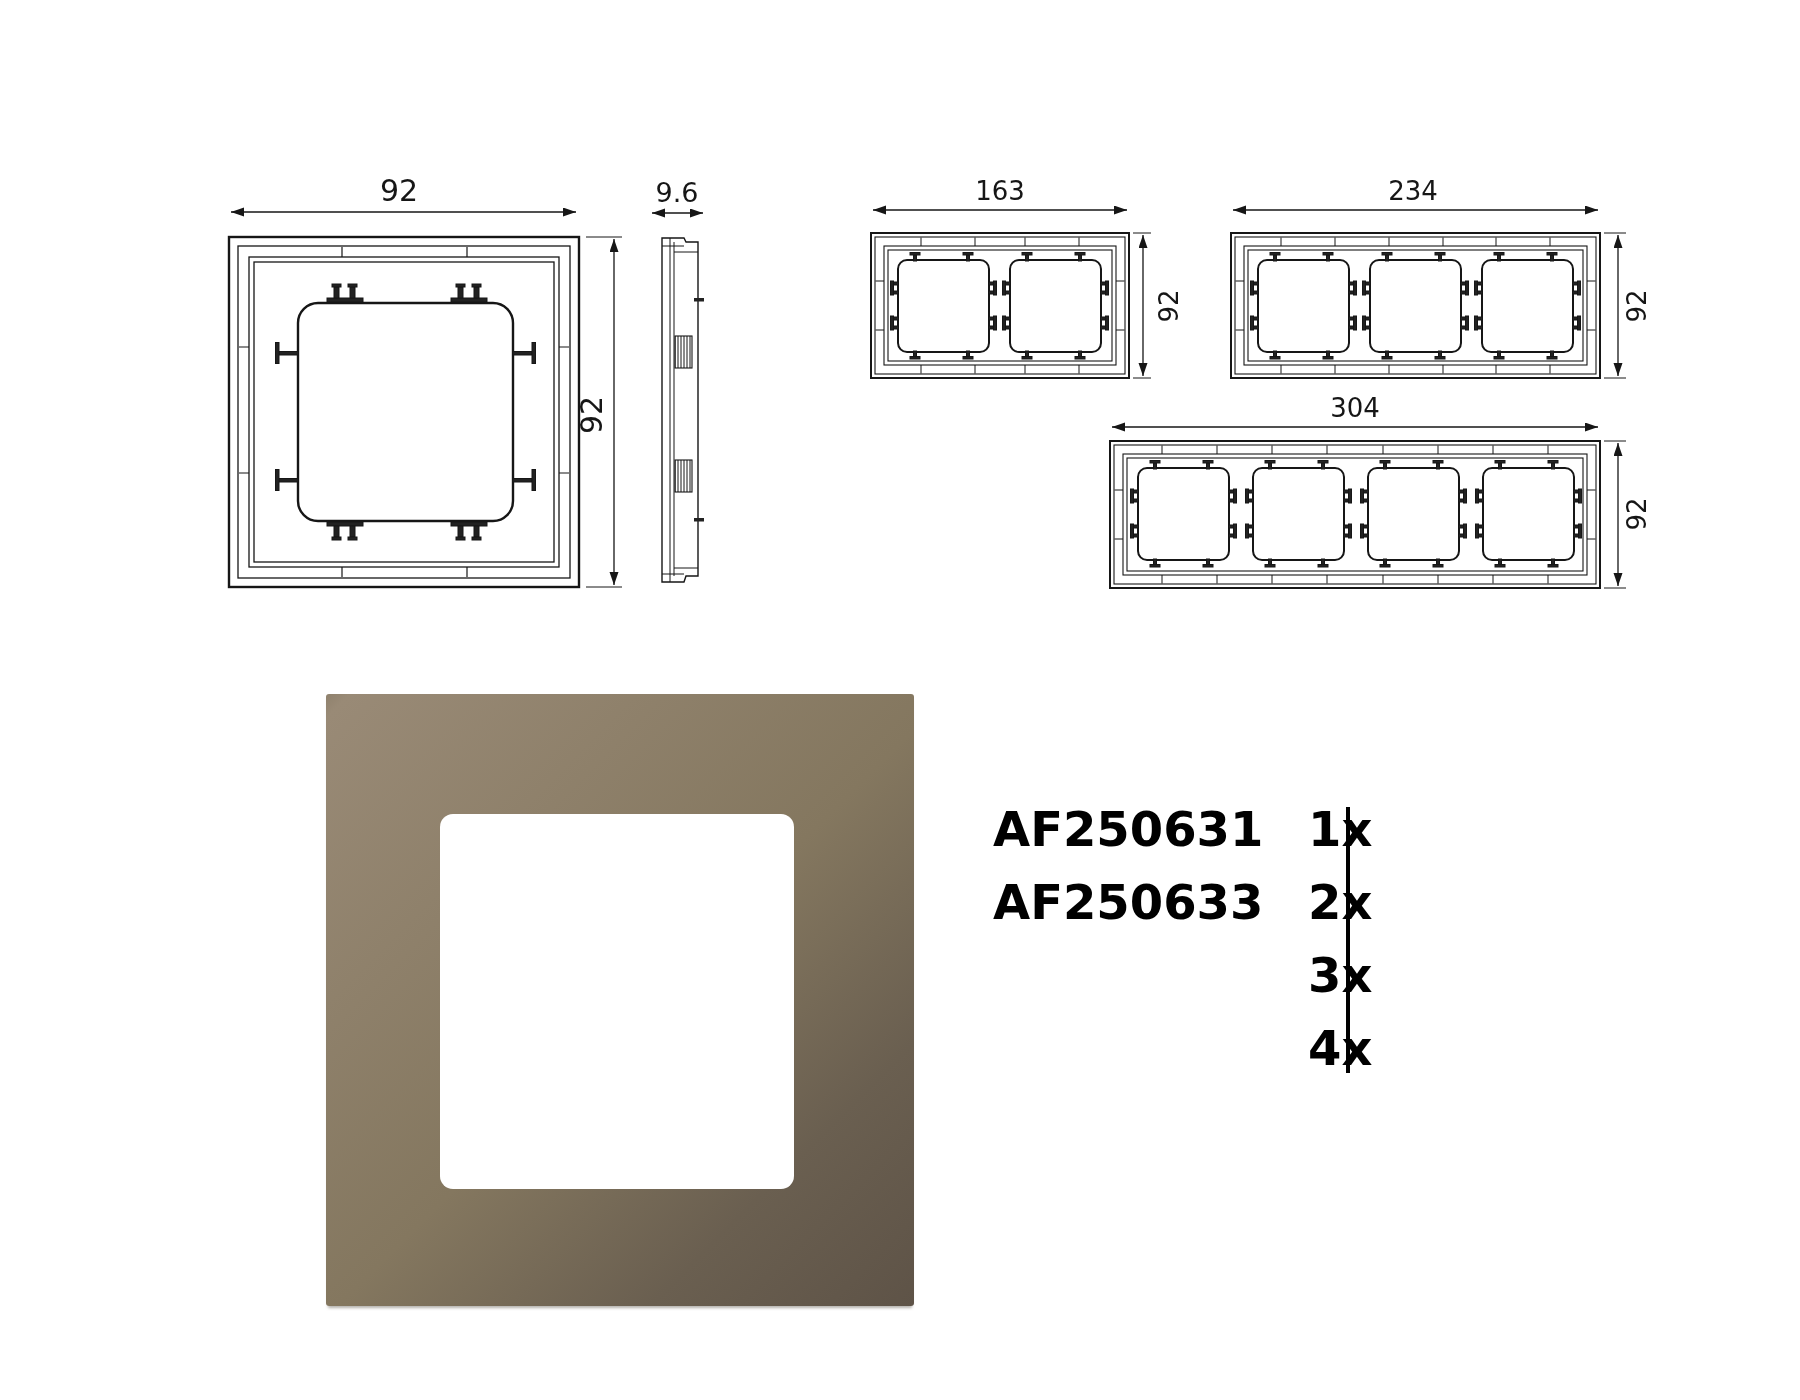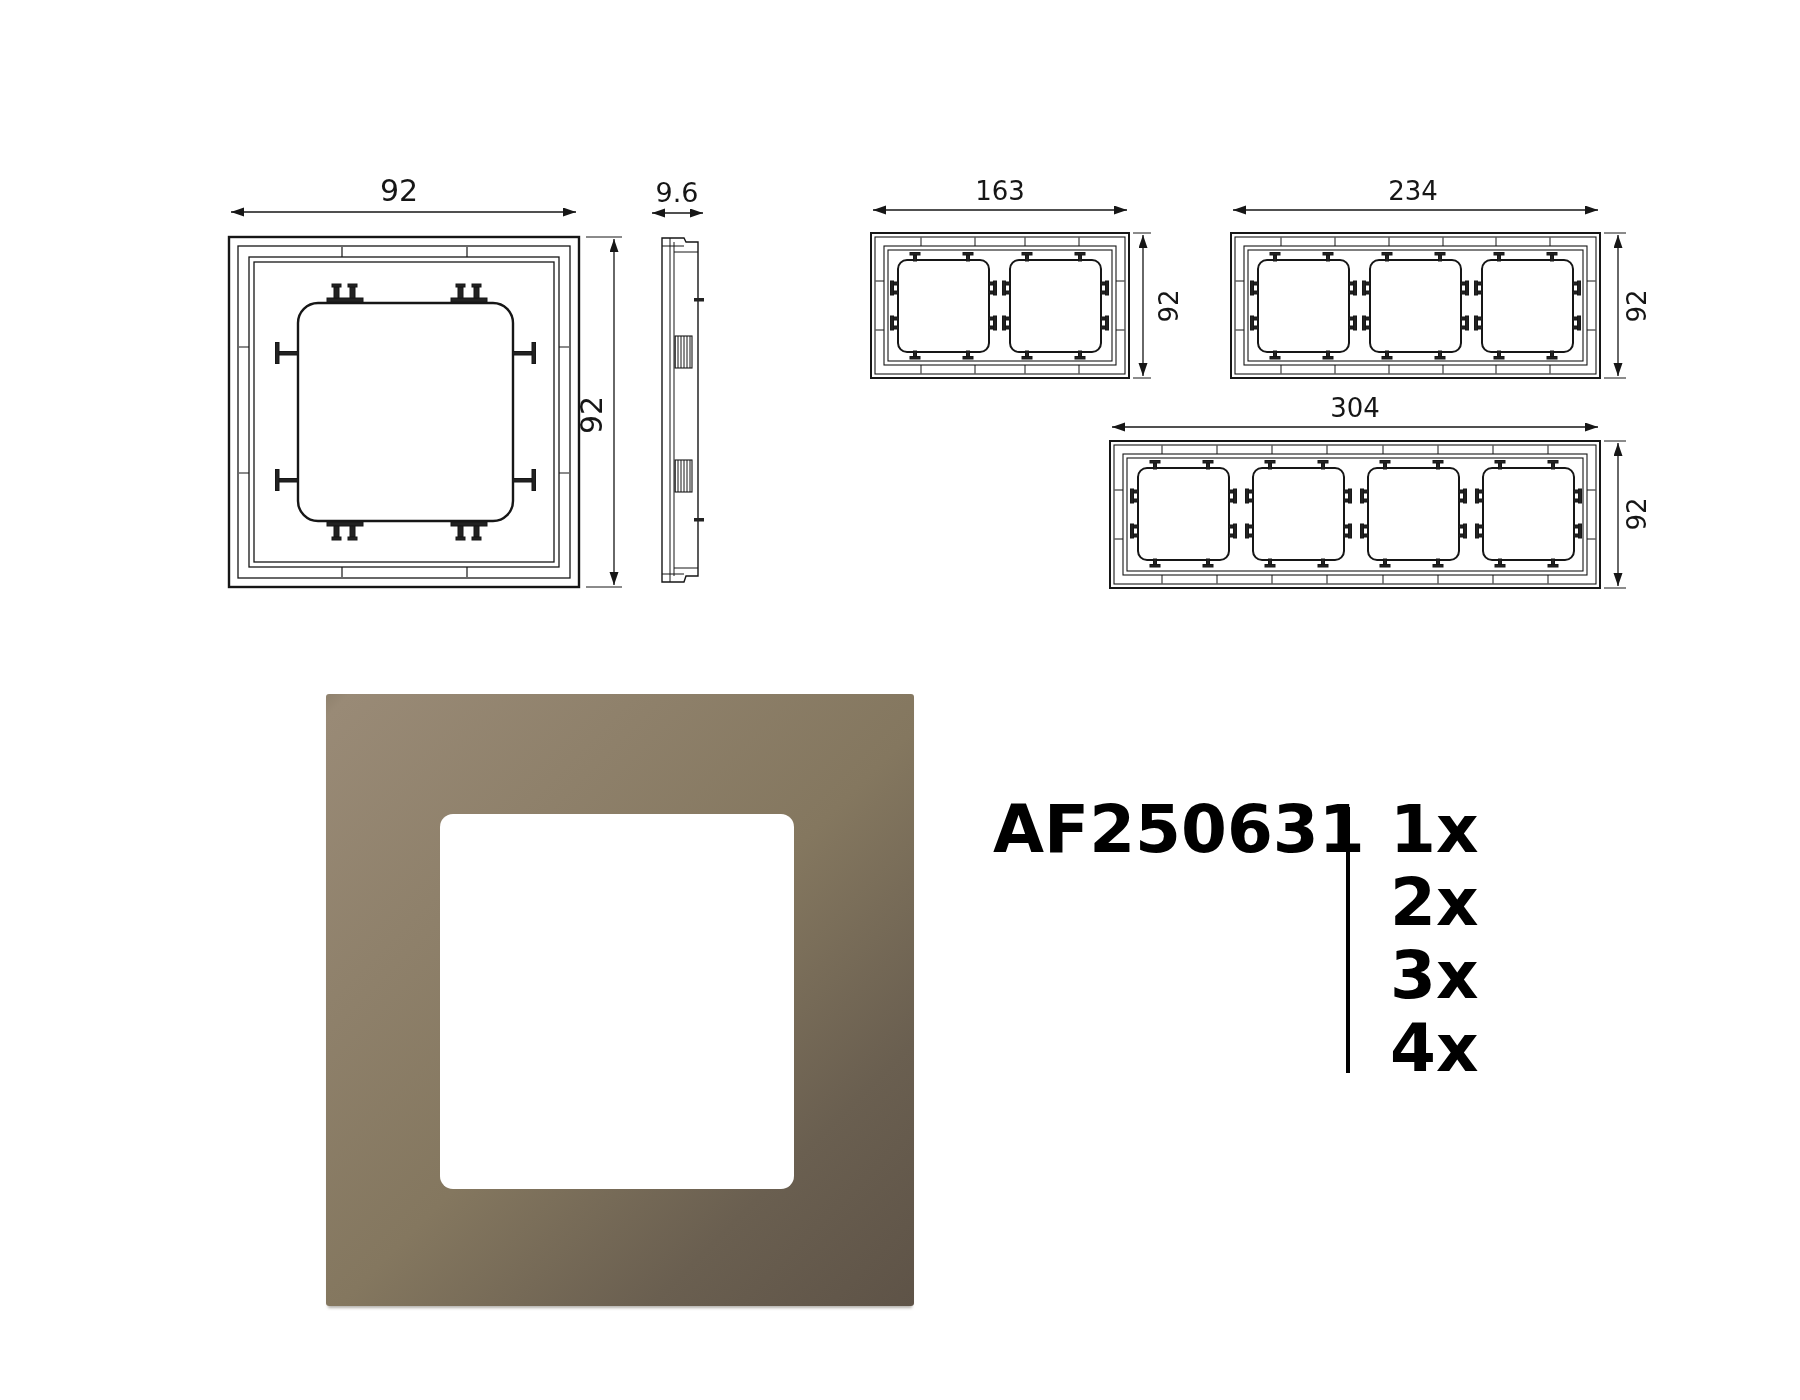--- a/index.html
+++ b/index.html
@@ -7,24 +7,24 @@
         font-family:"DejaVu Sans",sans-serif;}
   svg text{font-family:"DejaVu Sans",sans-serif;fill:#161616;}
   .dim-lg{font-size:30px;}
   .dim-sm{font-size:26px;}
   .dim-md{font-size:27px;}
   #photo{position:absolute;left:326px;top:694px;width:588px;height:612px;
          background:linear-gradient(135deg,#9c8d79 0%,#8f816d 0%,#998a76 2%,#84775f 52%,#6a5f50 78%,#5e5347 100%);
          border-radius:3px;box-shadow:0 4px 3px -2px rgba(120,115,105,.55);}
   #photo .cutout{position:absolute;left:114px;top:120px;width:354px;height:375px;
          background:#fff;border-radius:13px;}
-  .parts-col{position:absolute;top:793px;color:#000;font-weight:bold;font-size:66px;}
+  .parts-col{position:absolute;top:793px;color:#000;font-weight:bold;font-size:48px;}
   .parts-col .row{height:73px;line-height:73px;white-space:nowrap;}
   #parts-codes{left:993px;}
-  #parts-qty{left:1390px;}
+  #parts-qty{left:1308px;}
   #parts-divider{position:absolute;left:1346px;top:807px;width:4px;height:266px;background:#000;}
 </style>
 </head>
 <body>
 
 <div id="page">
 
   <svg width="1800" height="1400" viewBox="0 0 1800 1400" style="position:absolute;left:0;top:0">
     <defs>
       <marker id="arr" markerUnits="userSpaceOnUse" markerWidth="14" markerHeight="10" refX="13" refY="4.5" orient="auto-start-reverse">
@@ -208,20 +208,21 @@
     <text class="dim-sm" x="1355" y="417" text-anchor="middle">304</text>
     <text class="dim-sm" x="1646" y="514" text-anchor="middle" transform="rotate(-90 1646 514)">92</text>
   </svg>
 
   <div id="photo">
     <div class="cutout"></div>
   </div>
 
   <div id="parts-codes" class="parts-col">
     <div class="row">AF250631</div>
+    <div class="row">AF250633</div>
   </div>
   <div id="parts-divider"></div>
   <div id="parts-qty" class="parts-col">
     <div class="row">1x</div>
     <div class="row">2x</div>
     <div class="row">3x</div>
     <div class="row">4x</div>
   </div>
 
 </div>

